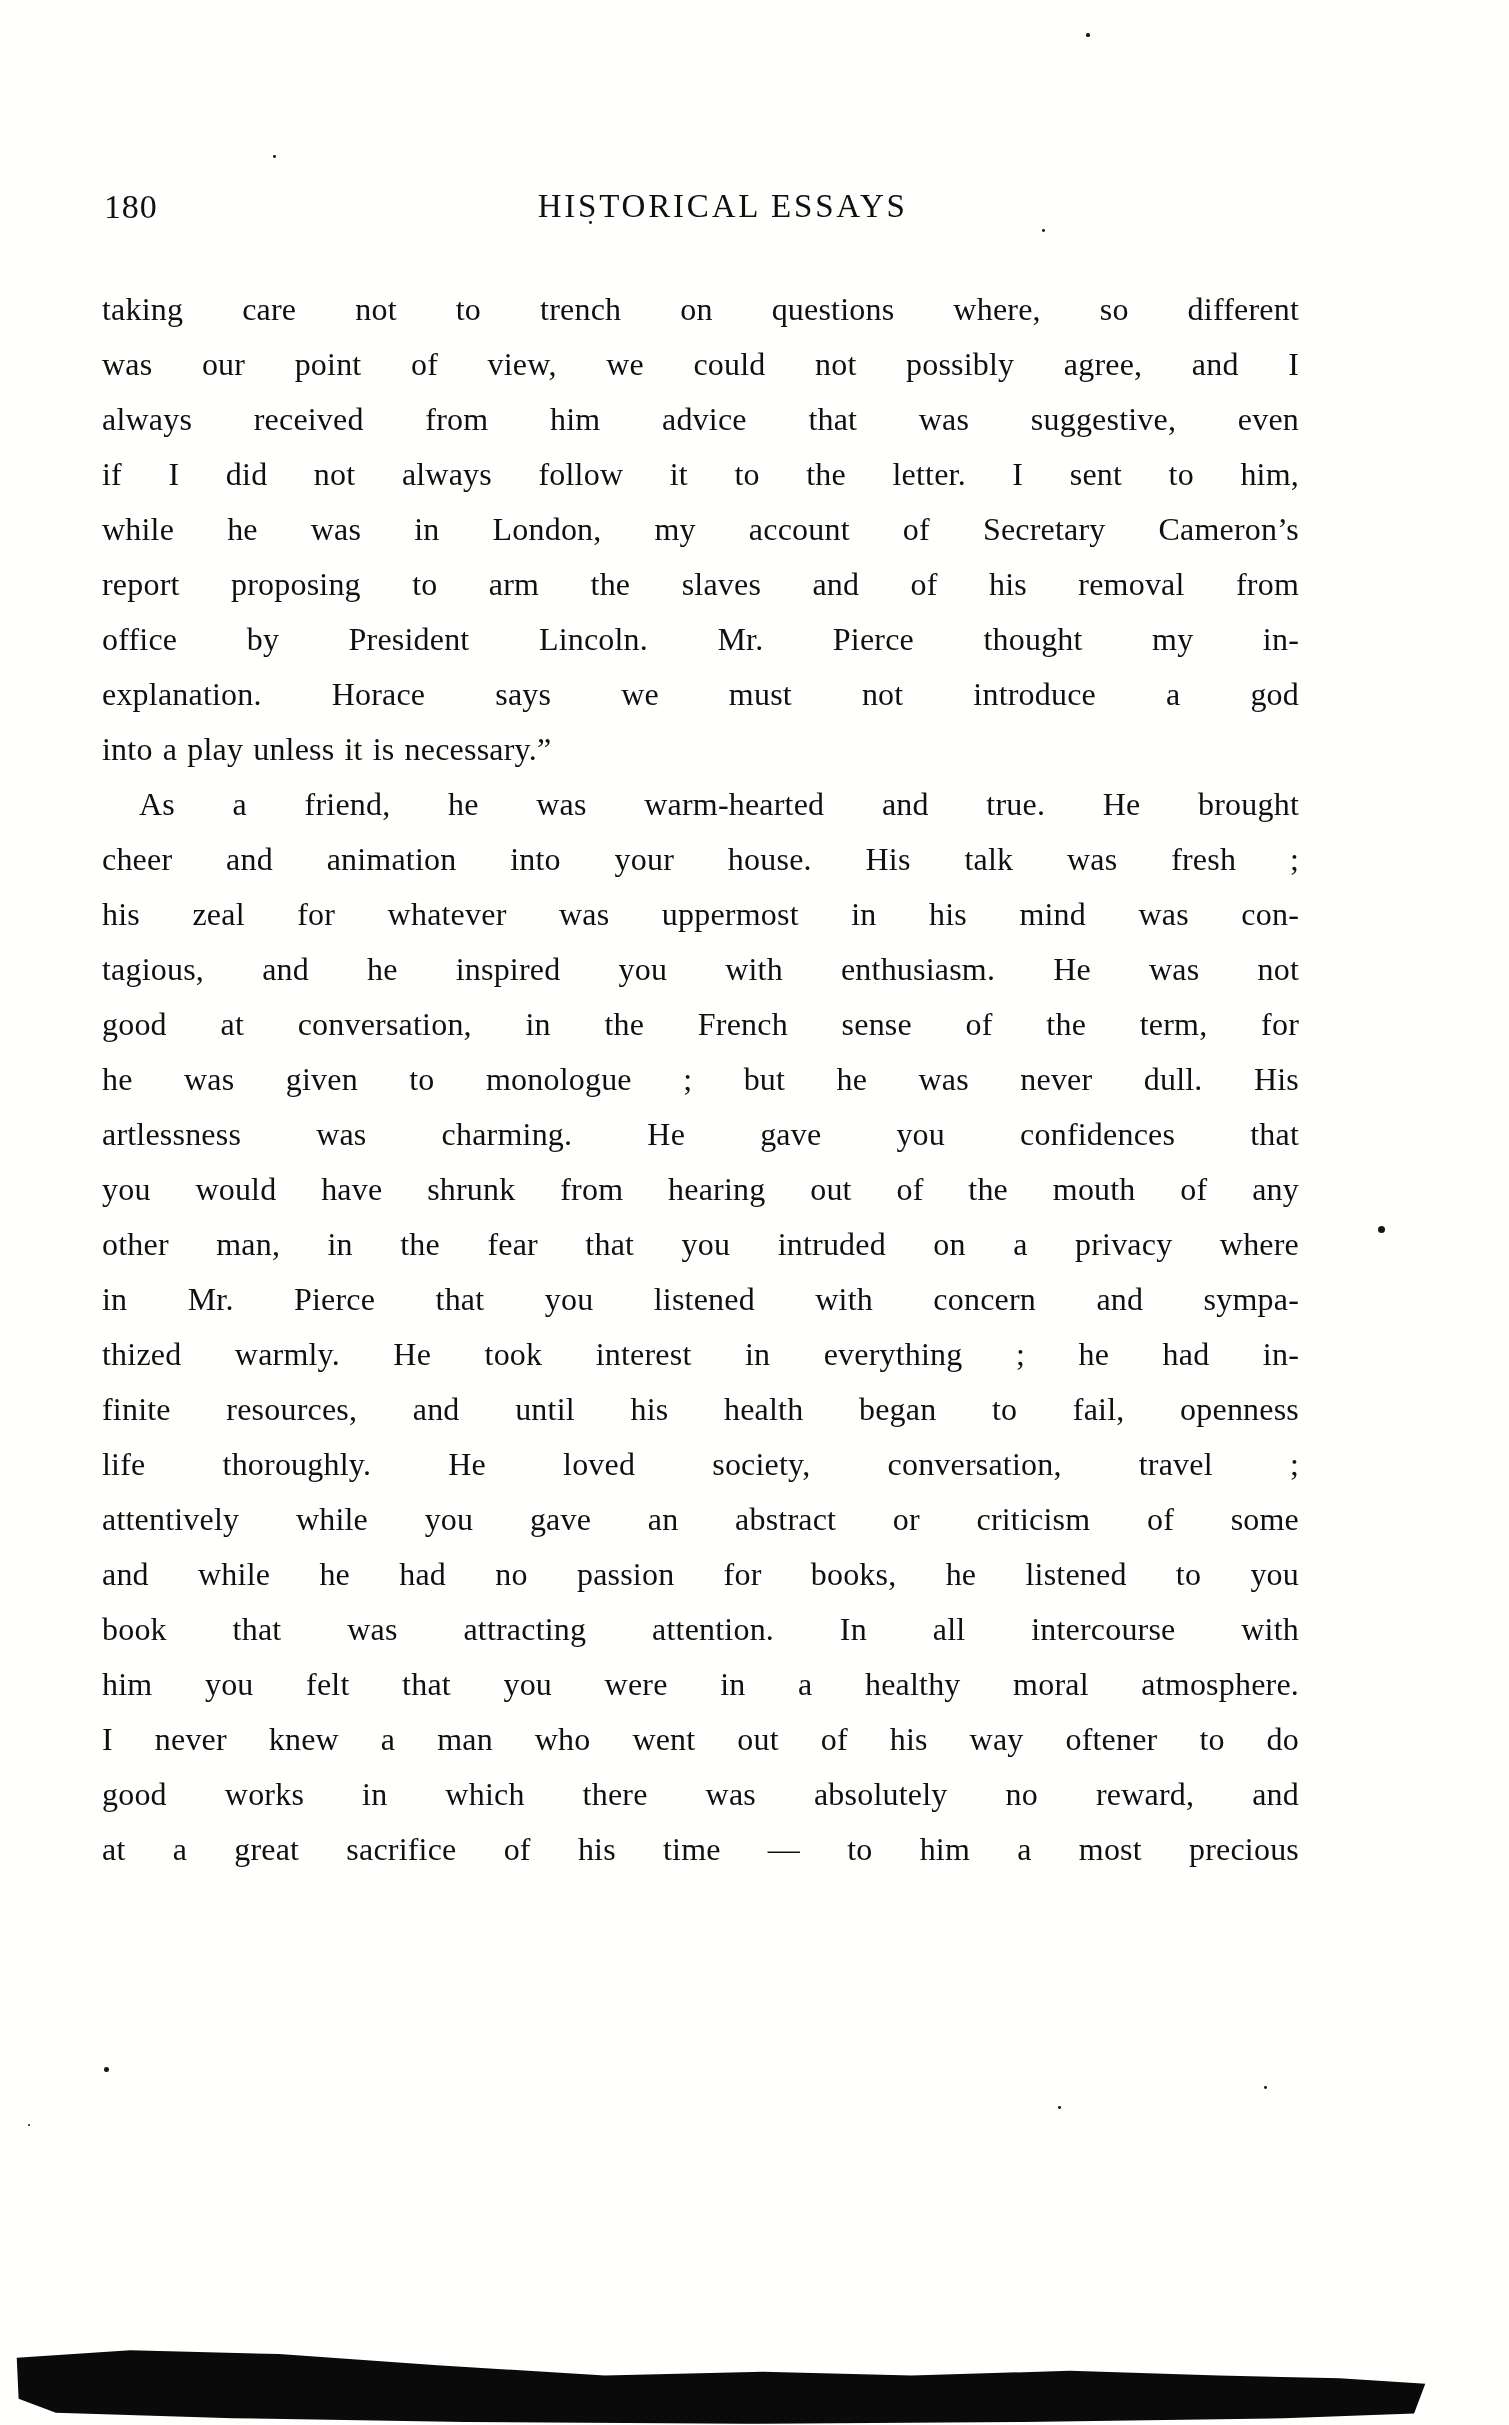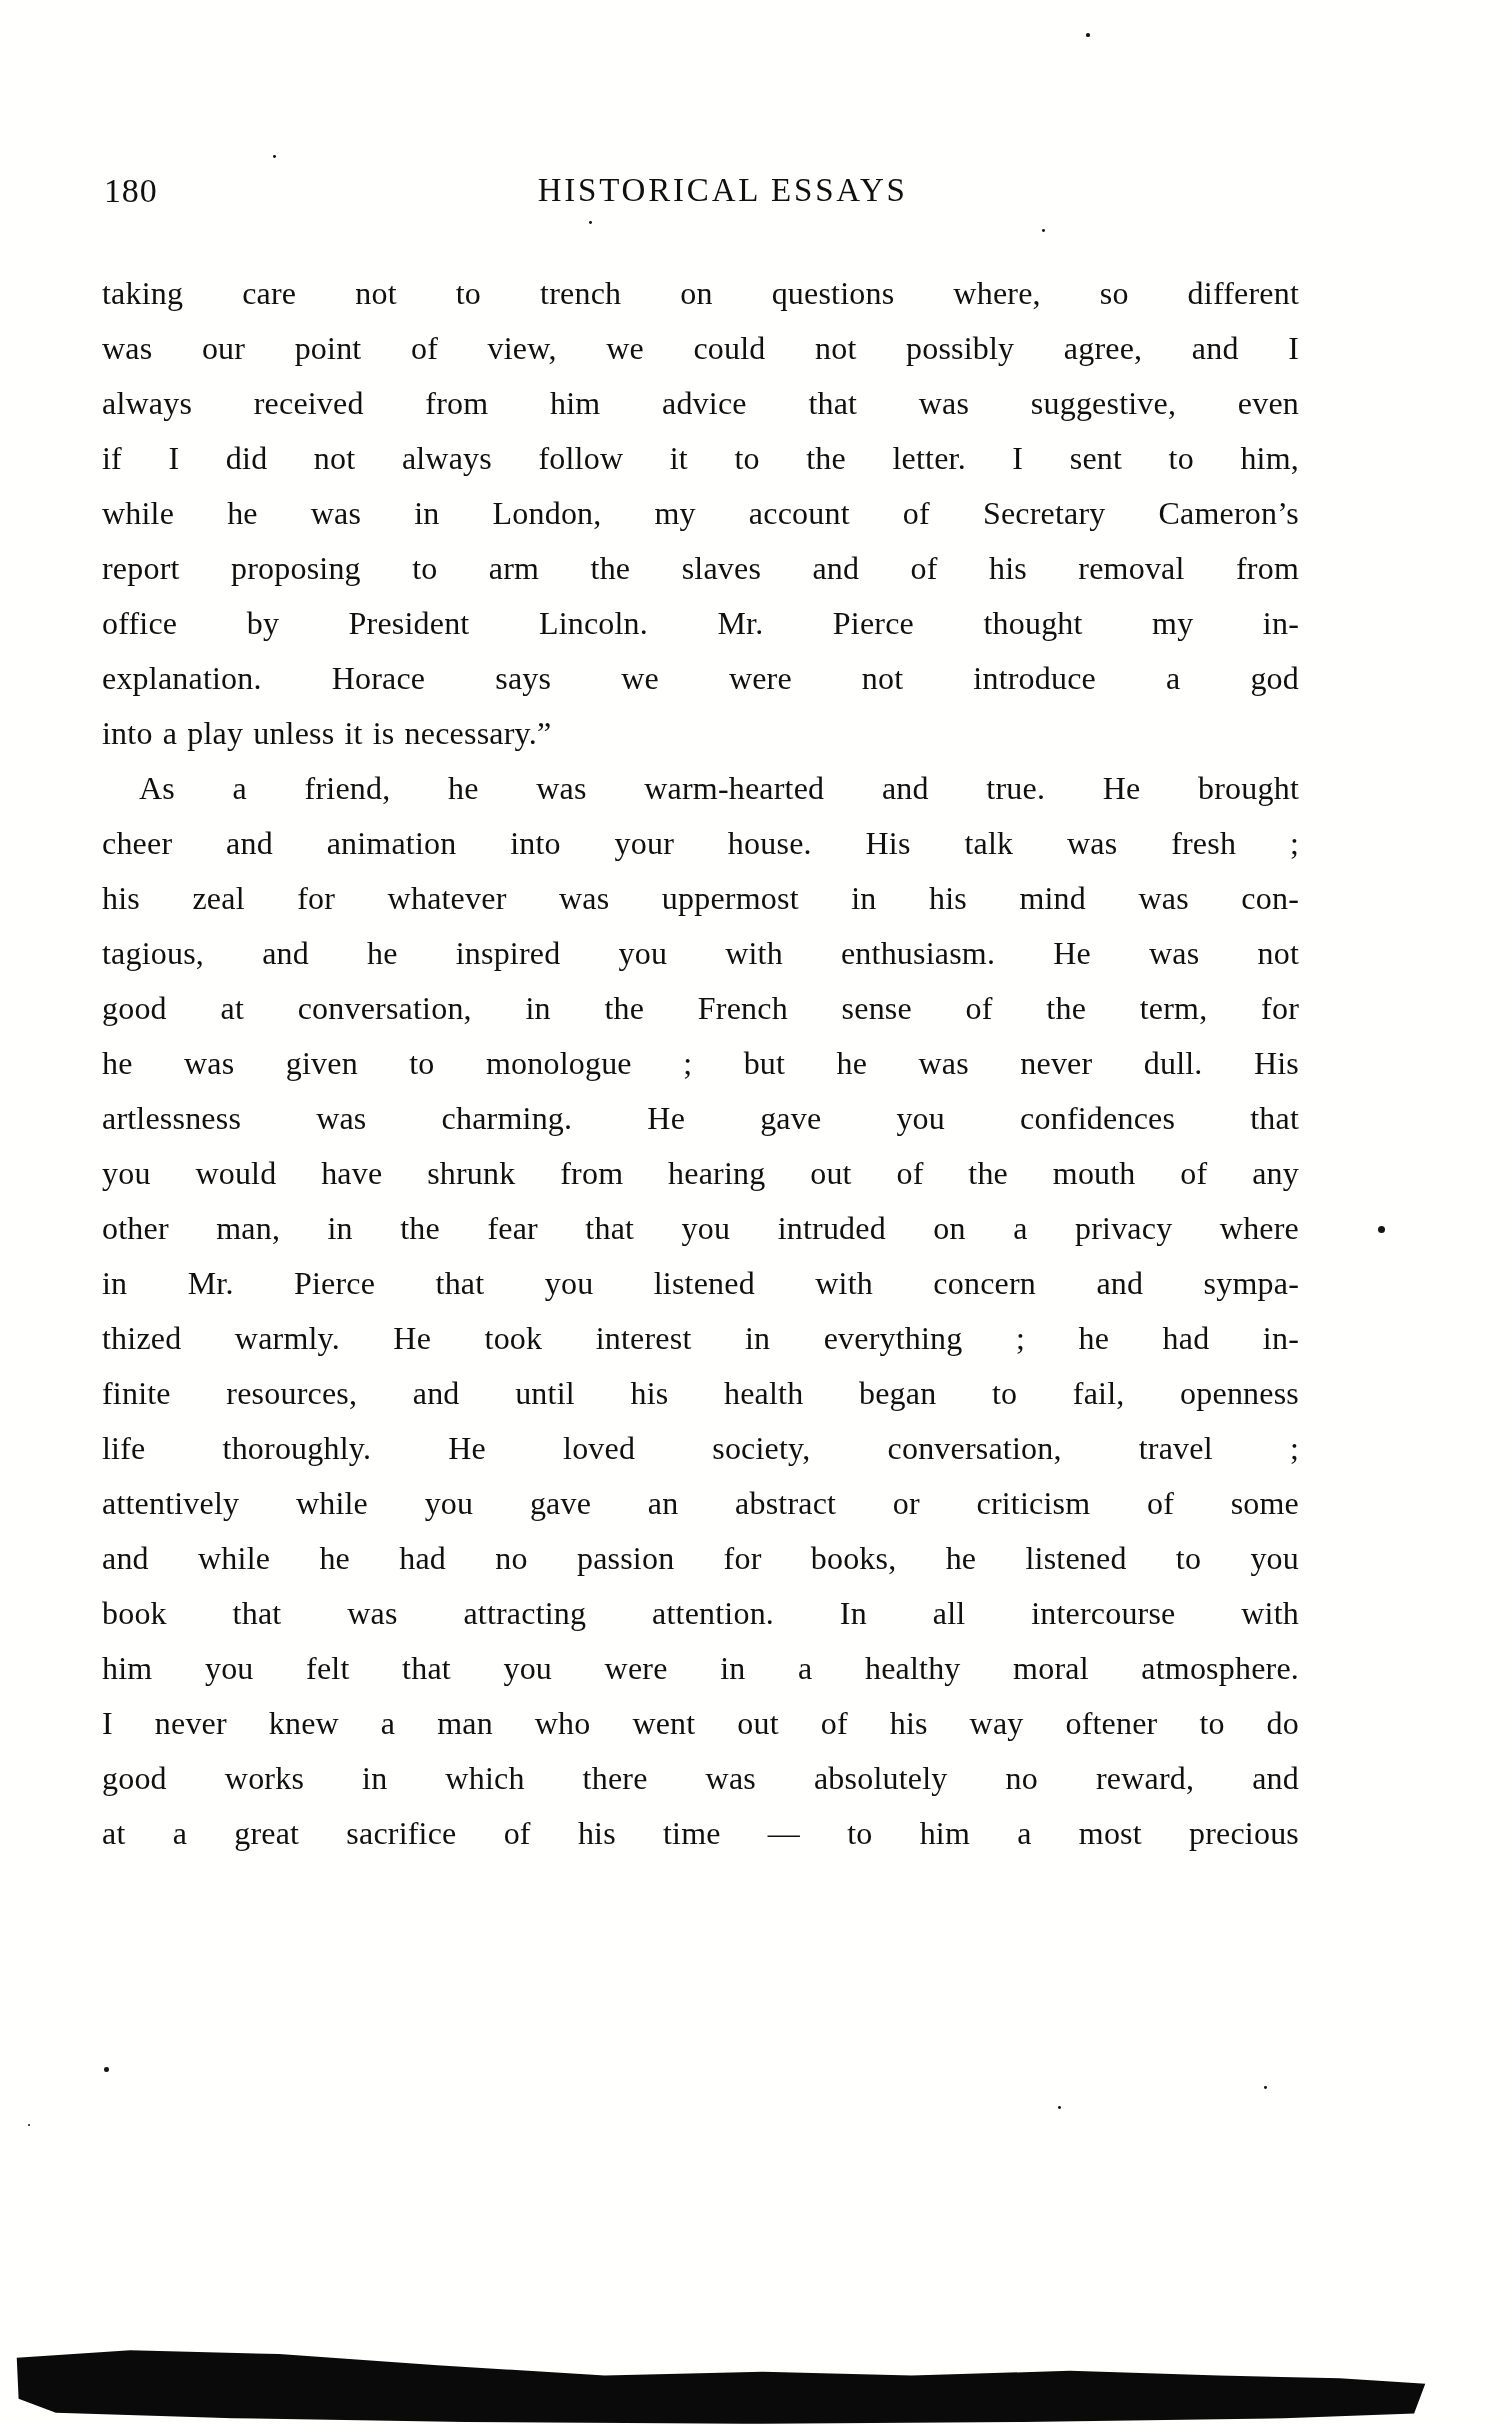--- a/index.html
+++ b/index.html
@@ -7,21 +7,21 @@
     position:relative;
     width:1509px;height:2426px;
     margin:0 auto;
     background:var(--paper,#fffffe);
     overflow:hidden;
     color:var(--ink,#101010);
     font-family:"Liberation Serif","DejaVu Serif",serif;
   }
   .text-col{
     position:absolute;
-    left:102px;top:172px;
+    left:102px;top:188px;
     width:1197px;
   }
   .running-header{
     position:relative;
     height:41px;
     margin-bottom:53px;
   }
   .page-number{
     position:absolute;left:1.9px;top:0;
     font-size:34px;letter-spacing:0.9px;
@@ -68,21 +68,21 @@
     </header>
     <main id="text-block">
         <div class="paragraph">
           <div class="line">taking care not to trench on questions where, so different</div>
           <div class="line">was our point of view, we could not possibly agree, and I</div>
           <div class="line">always received from him advice that was suggestive, even</div>
           <div class="line">if I did not always follow it to the letter. I sent to him,</div>
           <div class="line">while he was in London, my account of Secretary Cameron’s</div>
           <div class="line">report proposing to arm the slaves and of his removal from</div>
           <div class="line">office by President Lincoln. Mr. Pierce thought my in-</div>
-          <div class="line">explanation. Horace says we were not introduce a god</div>
+          <div class="line">explanation. Horace says we must not introduce a god</div>
           <div class="line last">into a play unless it is necessary.”</div>
         </div>
         <div class="paragraph">
           <div class="line indent">As a friend, he was warm-hearted and true. He brought</div>
           <div class="line">cheer and animation into your house. His talk was fresh ;</div>
           <div class="line">his zeal for whatever was uppermost in his mind was con-</div>
           <div class="line">tagious, and he inspired you with enthusiasm. He was not</div>
           <div class="line">good at conversation, in the French sense of the term, for</div>
           <div class="line">he was given to monologue ; but he was never dull. His</div>
           <div class="line">artlessness was charming. He gave you confidences that</div>

